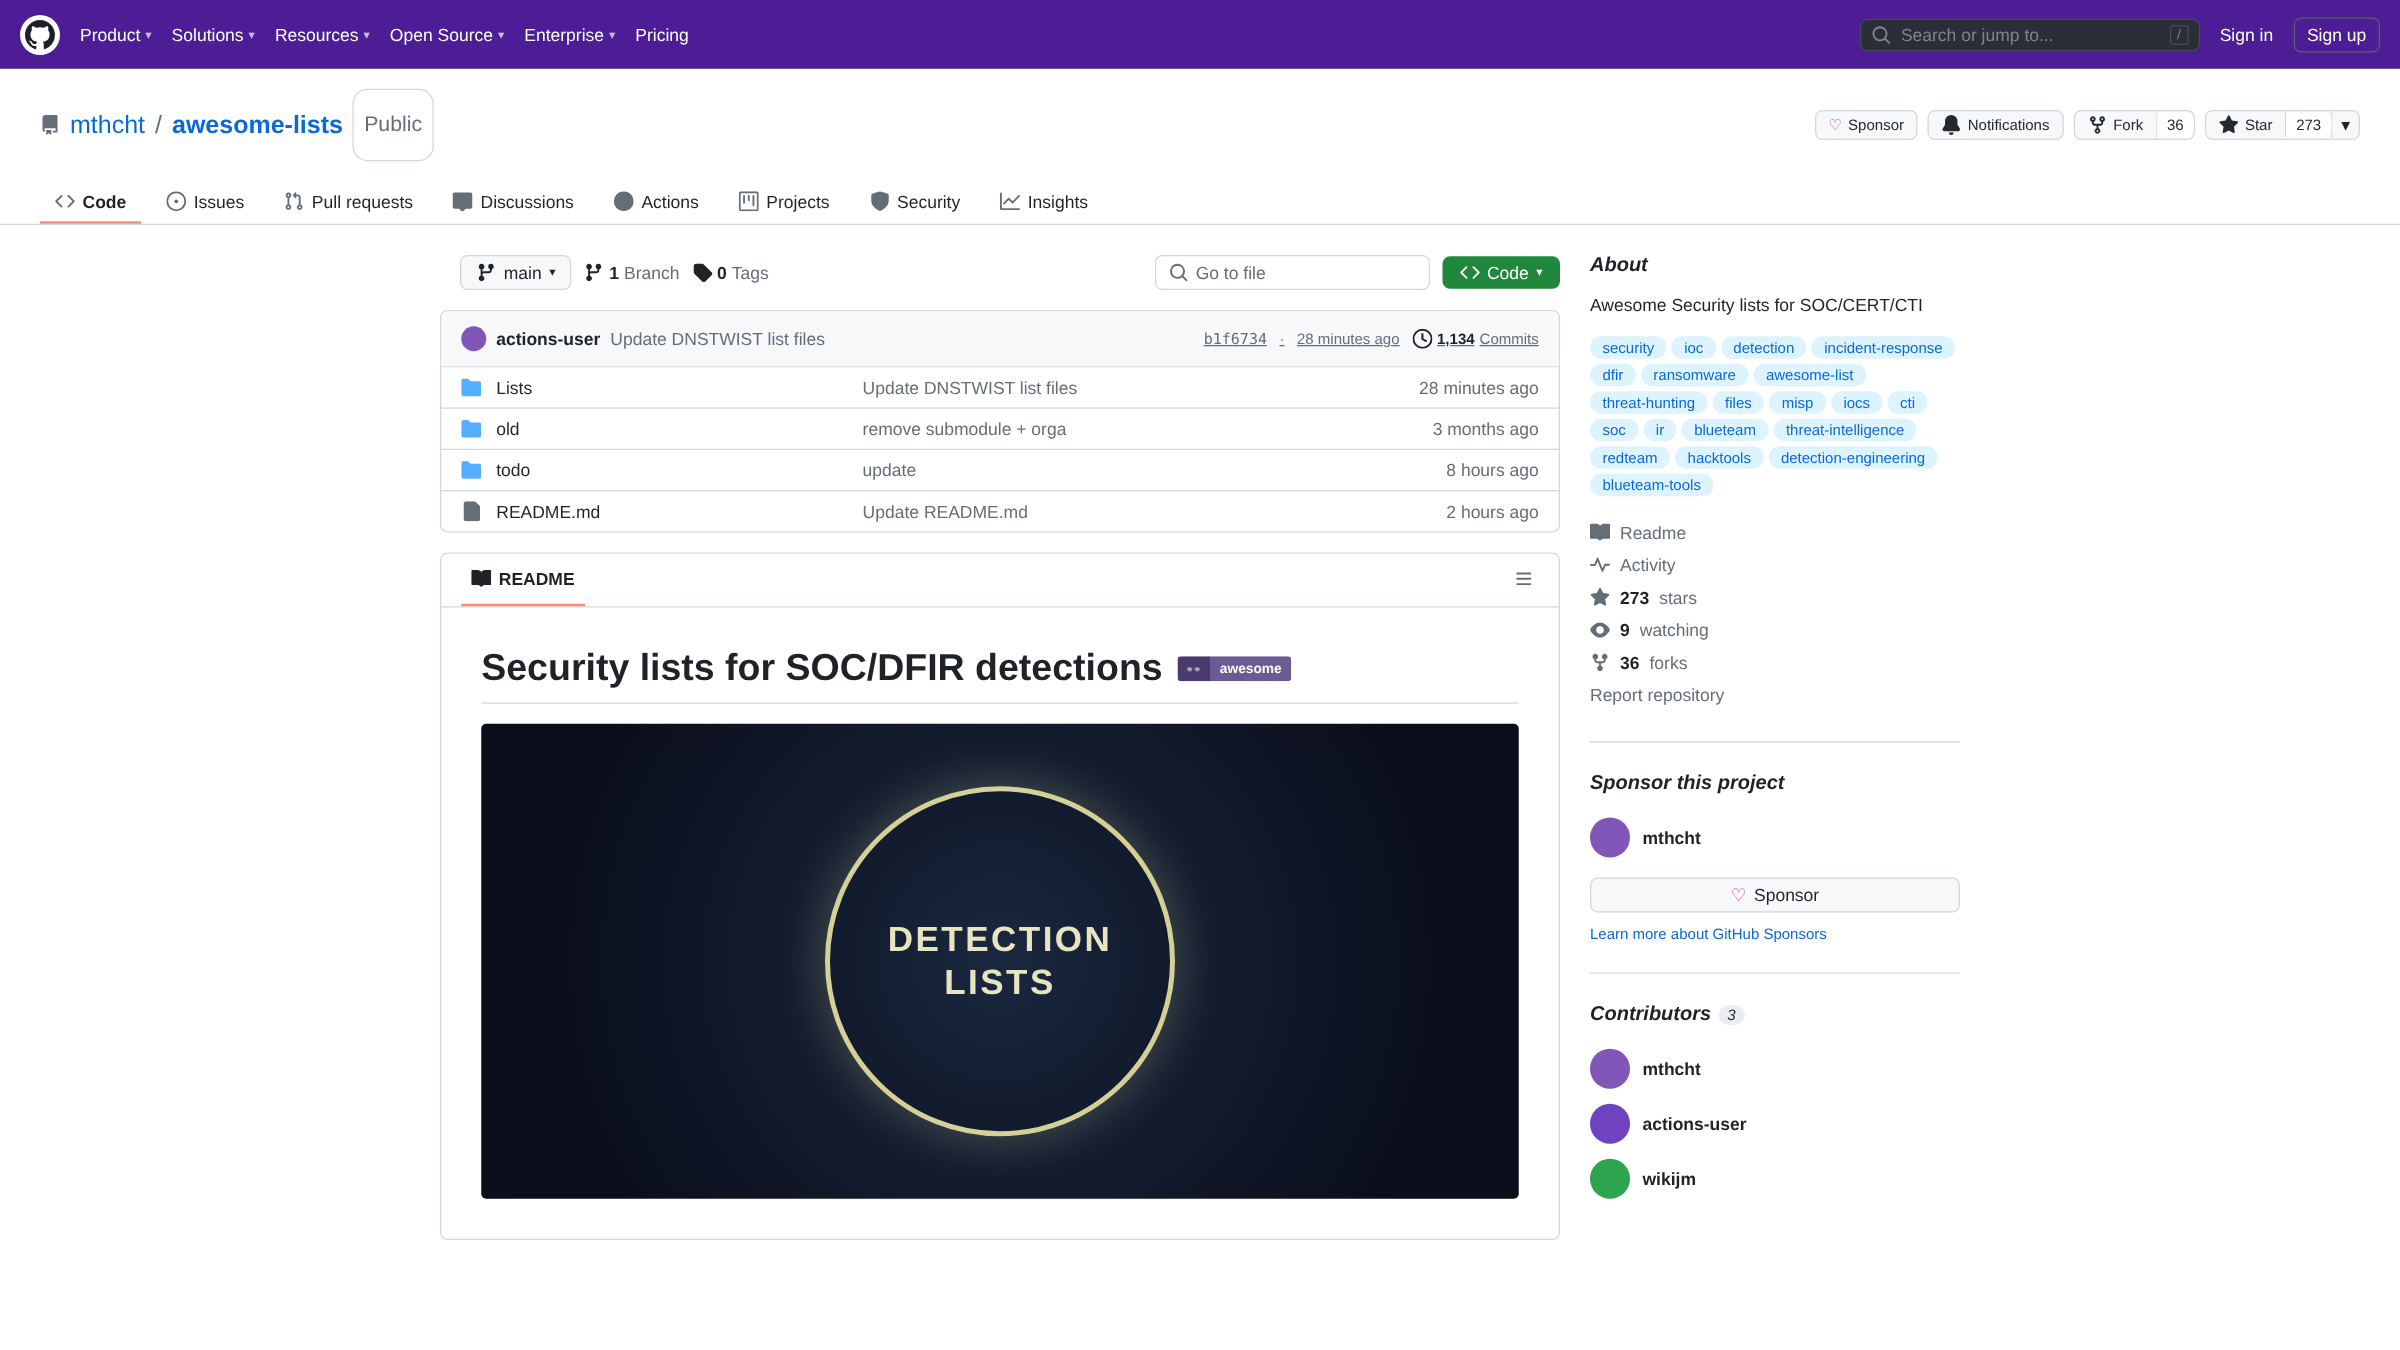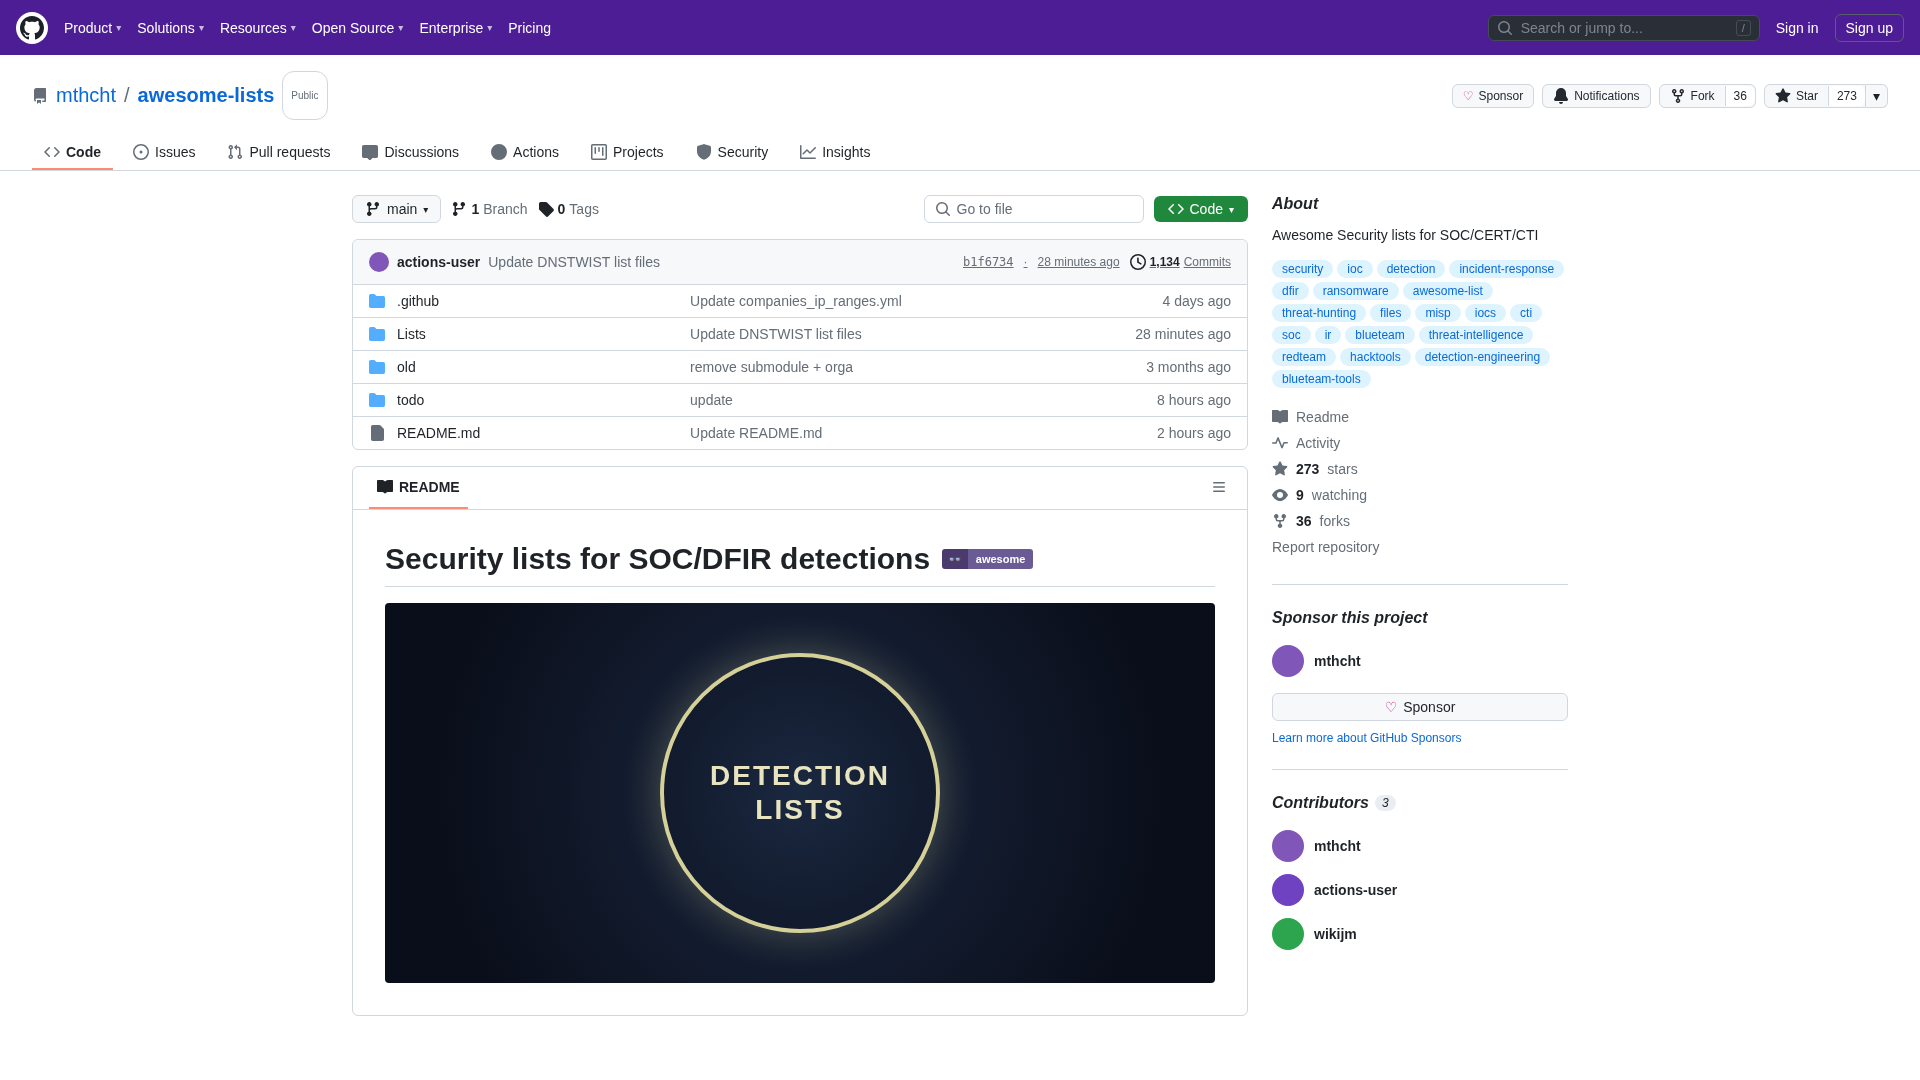--- a/index.html
+++ b/index.html
@@ -18,42 +18,42 @@
 .signup { color: #fff; border: 1px solid #586069; border-radius: 6px; padding: 5px 10px; margin-left: 16px; cursor: pointer; }
 
 
 .repo-header { padding: 16px 32px 0; border-bottom: 1px solid #d0d7de; }
 .repo-title-row { display: flex; align-items: center; justify-content: space-between; margin-bottom: 16px; }
 .repo-title-left { display: flex; align-items: center; gap: 8px; }
 .repo-icon { color: #656d76; }
 .owner-link, .repo-link { color: #0969da; font-size: 20px; text-decoration: none; }
 .repo-link { font-weight: 600; }
 .sep { color: #656d76; font-size: 20px; }
-.badge-public { border: 1px solid #d0d7de; border-radius: 12px; font-size: 10px; padding: 18px 8px; color: #656d76; }
+.badge-public { border: 1px solid #d0d7de; border-radius: 12px; font-size: 17px; padding: 18px 8px; color: #656d76; }
 .action-buttons { display: flex; gap: 8px; }
 .act-btn { border: 1px solid #d0d7de; border-radius: 6px; background: #f6f8fa; padding: 3px 10px; font-size: 12px; display: flex; align-items: center; gap: 5px; cursor: pointer; color: #24292f; }
 .act-btn .heart { color: #bf3989; }
 .act-btn .count { background: #fff; border-left: 1px solid #d0d7de; margin: -3px -10px -3px 5px; padding: 3px 8px; border-radius: 0 6px 6px 0; }
 .act-btn-split { display: flex; }
 .act-btn-split .act-btn:first-child { border-radius: 6px 0 0 6px; }
 .act-btn-split .caret-btn { border: 1px solid #d0d7de; border-left: none; border-radius: 0 6px 6px 0; background: #f6f8fa; padding: 3px 7px; cursor: pointer; }
 
 .repo-tabs { display: flex; gap: 8px; }
 .repo-tab { padding: 8px 12px; display: flex; align-items: center; gap: 6px; font-size: 14px; cursor: pointer; color: #1f2328; border-bottom: 2px solid transparent; }
 .repo-tab.active { border-bottom-color: #fd8c73; font-weight: 600; }
 .repo-tab svg { fill: #656d76; }
 
 
 .container { display: flex; max-width: 1280px; margin: 0 auto; padding: 24px 32px; gap: 24px; }
 .main-col { flex: 1; min-width: 0; }
 .side-col { width: 296px; flex-shrink: 0; }
 
 
 .file-header { display: flex; align-items: center; gap: 10px; margin-bottom: 16px; }
-.branch-btn { border: 1px solid #d0d7de; border-radius: 6px; background: #f6f8fa; padding: 5px 12px; font-size: 14px; display: flex; align-items: center; gap: 6px; cursor: pointer; }
+.branch-btn { border: 1px solid #d0d7de; border-radius: 6px; background: #f6f8fa; padding: 5px 12px; font-size: 14px; display: flex; align-items: center; gap: 6px; cursor: pointer; margin-left: 16px; }
 .sm-link { font-size: 14px; color: #1f2328; text-decoration: none; display: flex; align-items: center; gap: 4px; }
 .sm-link b { font-weight: 600; }
 .sm-link .muted { color: #656d76; }
 .go-file { border: 1px solid #d0d7de; border-radius: 6px; padding: 5px 10px; width: 220px; display: flex; align-items: center; gap: 6px; color: #656d76; margin-left: auto; }
 .code-btn { background: #1f883d; color: #fff; border-radius: 6px; padding: 5px 14px; font-size: 14px; font-weight: 500; display: flex; align-items: center; gap: 6px; cursor: pointer; }
 
 
 .file-box { border: 1px solid #d0d7de; border-radius: 6px; }
 .commit-row { background: #f6f8fa; border-bottom: 1px solid #d0d7de; padding: 12px 16px; display: flex; align-items: center; gap: 8px; border-radius: 6px 6px 0 0; }
 .avatar-sm { width: 20px; height: 20px; border-radius: 50%; background: #8056b8; }
@@ -300,28 +300,20 @@
           <span class="commits-count">
             <svg class="icon16" viewBox="0 0 16 16">
                 <path d="M8 0a8 8 0 100 16A8 8 0 008 0zM1.5 8a6.5 6.5 0 1113 0 6.5 6.5 0 01-13 0zM8 3.5a.75.75 0 01.75.75v3.5l2.5 1.5a.75.75 0 01-.75 1.3L7.5 8.8a.75.75 0 01-.375-.65V4.25A.75.75 0 018 3.5z"></path>
               </svg>
             <span>1,134</span> 
               <span class="lbl">Commits</span>
           </span>
         </div>
       </div>
       <div id="file-rows">
-          <div class="file-row">
-            <svg class="ficon" viewBox="0 0 16 16">
-              <path d="M1.75 1A1.75 1.75 0 000 2.75v10.5C0 14.216.784 15 1.75 15h12.5A1.75 1.75 0 0016 13.25v-8.5A1.75 1.75 0 0014.25 3H7.5L6.25 1.75A1.75 1.75 0 005 1H1.75z"></path>
-            </svg>
-            <div class="file-name"><a>.github</a></div>
-            <div class="file-commit">Update companies_ip_ranges.yml</div>
-            <div class="file-date">4 days ago</div>
-          </div>
           <div class="file-row">
             <svg class="ficon" viewBox="0 0 16 16">
               <path d="M1.75 1A1.75 1.75 0 000 2.75v10.5C0 14.216.784 15 1.75 15h12.5A1.75 1.75 0 0016 13.25v-8.5A1.75 1.75 0 0014.25 3H7.5L6.25 1.75A1.75 1.75 0 005 1H1.75z"></path>
             </svg>
             <div class="file-name"><a>Lists</a></div>
             <div class="file-commit">Update DNSTWIST list files</div>
             <div class="file-date">28 minutes ago</div>
           </div>
           <div class="file-row">
             <svg class="ficon" viewBox="0 0 16 16">

